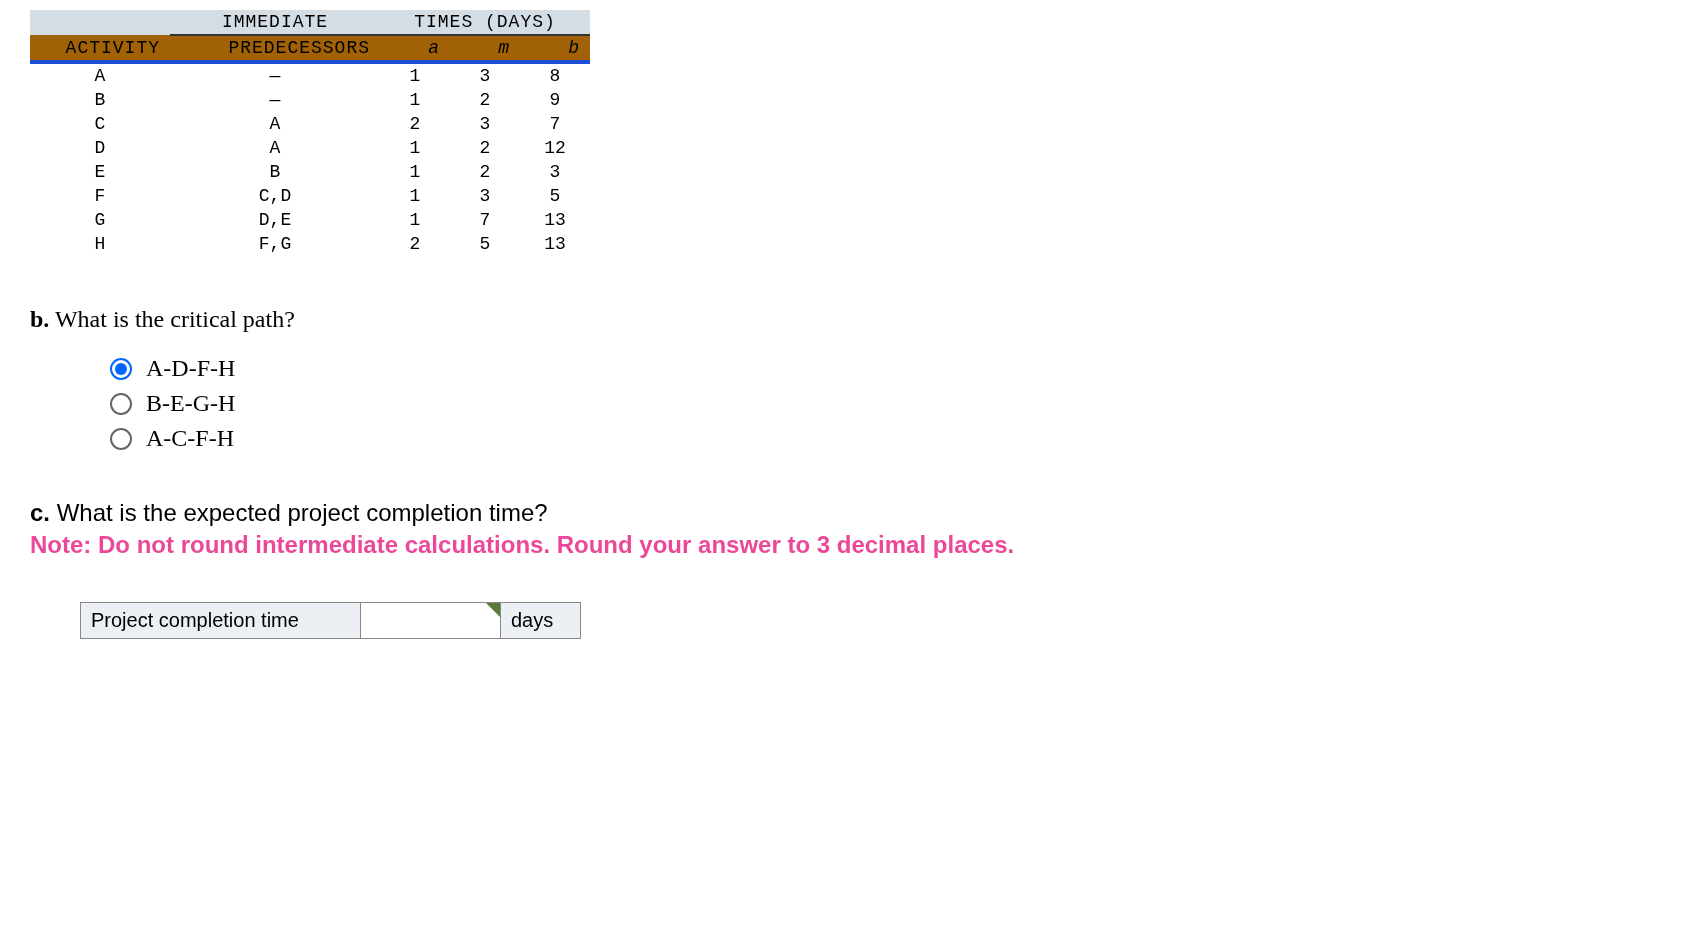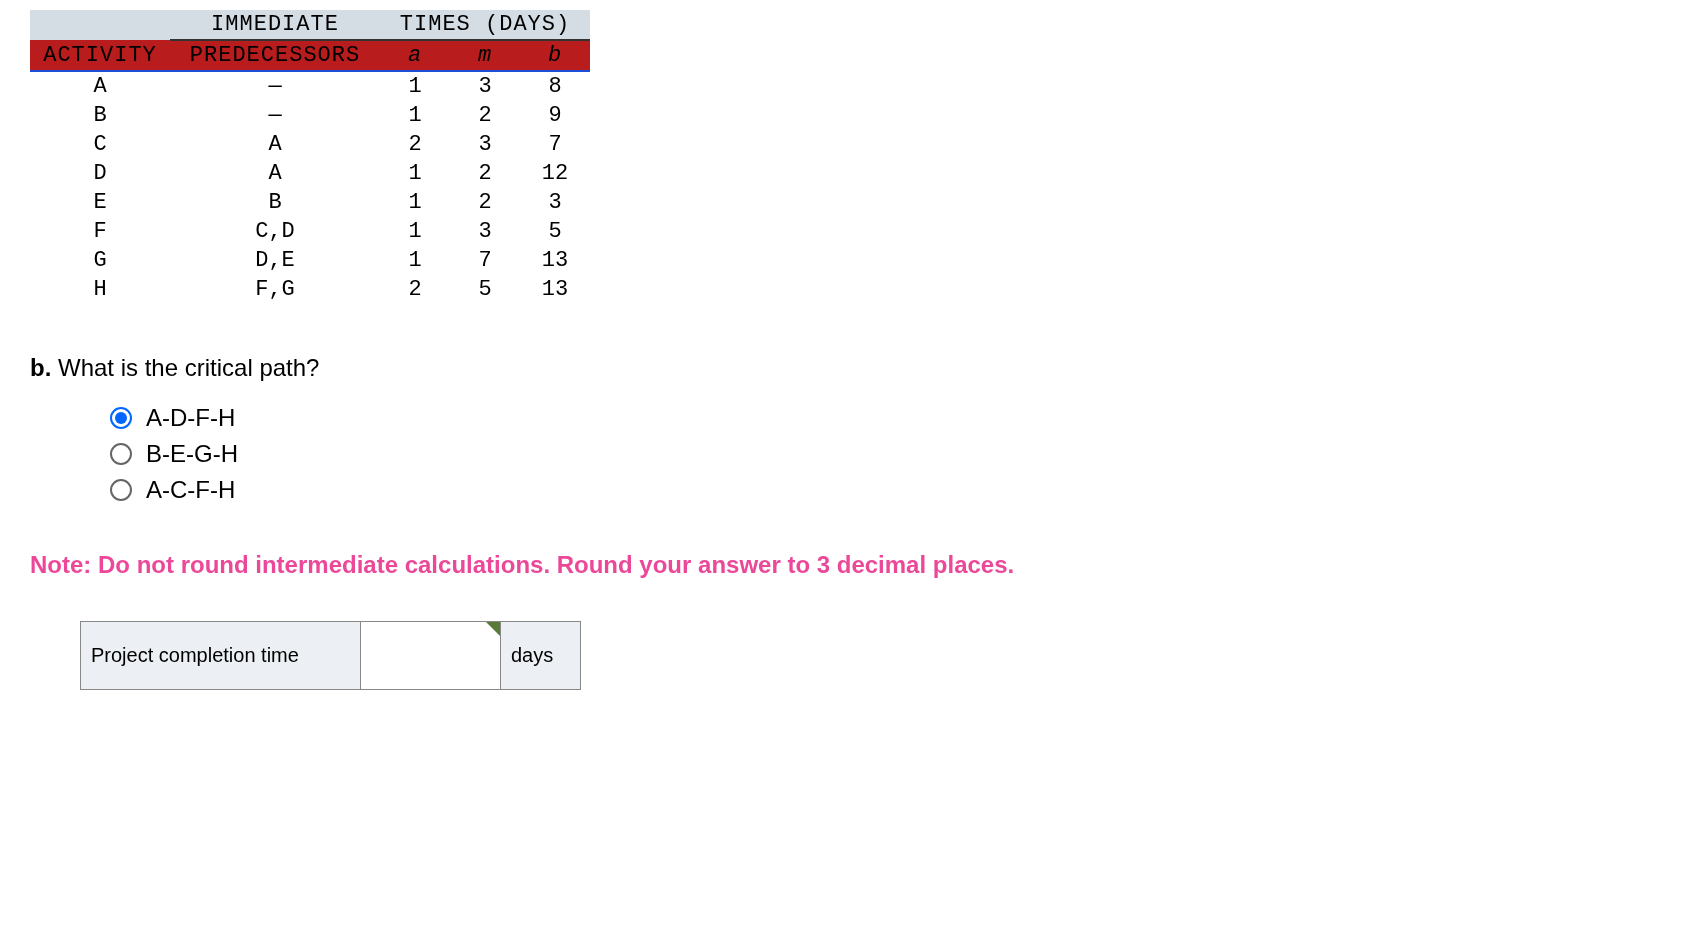--- a/index.html
+++ b/index.html
@@ -16,26 +16,27 @@
     }
     .data-table {
       border-collapse: collapse;
       margin-bottom: 50px;
     }
     .data-table th, .data-table td {
       font-family: "Courier New", Courier, monospace;
       font-weight: normal;
       text-align: center;
       padding: 2px 10px;
-      font-size: 22px;
+      font-size: 18px;
     }
     .data-table .header-row th {
-      background: #b91c1c;
-      border-bottom: 2px solid #1d4ed8;
+      background: #a16207;
+      border-bottom: 4px solid #1d4ed8;
       letter-spacing: 1px;
+      text-align: right;
     }
     .data-table .super-header th {
       background: #d4dde4;
       border-bottom: 2px solid #333;
       letter-spacing: 1px;
     }
     .data-table .super-header th.blank {
       border-bottom: none;
     }
     .data-table .col-activity { width: 140px; }
@@ -45,20 +46,21 @@
     .data-table tbody td {
       font-family: "Courier New", Courier, monospace;
     }
     .q-label {
       font-weight: bold;
       display: inline;
     }
     .question-b {
       margin-bottom: 30px;
       font-size: 24px;
+      font-family: Liberation Serif, serif;
     }
     .options {
       margin-left: 80px;
       margin-top: 22px;
     }
     .option-row {
       display: flex;
       align-items: center;
       margin-bottom: 8px;
       font-size: 24px;
@@ -96,21 +98,21 @@
       font-weight: bold;
     }
     .answer-table {
       border-collapse: collapse;
       margin-top: 40px;
       margin-left: 50px;
     }
     .answer-table td {
       border: 1px solid #888;
       background: #eceff3;
-      padding: 22px 10px;
+      padding: 6px 10px;
       font-size: 20px;
       vertical-align: middle;
     }
     .answer-table td.label-cell {
       width: 280px;
     }
     .answer-table td.input-cell {
       background: #fff;
       width: 140px;
       padding: 0;
@@ -230,20 +232,24 @@
       <span>B-E-G-H</span>
     </div>
     <div class="option-row">
       <span class="radio"></span>
       <span>A-C-F-H</span>
     </div>
   </div>
 </div>
 
 <div class="question-c">
+  <div>
+    <span class="q-label">c.</span>
+    <span>What is the expected project completion time?</span>
+  </div>
   <div class="note-text">
     <span>Note:</span>
     <span>Do not round intermediate calculations. Round your answer to 3 decimal places.</span>
   </div>
 </div>
 
 <table class="answer-table">
   <tbody>
       <tr>
     <td class="label-cell">Project completion time</td>

